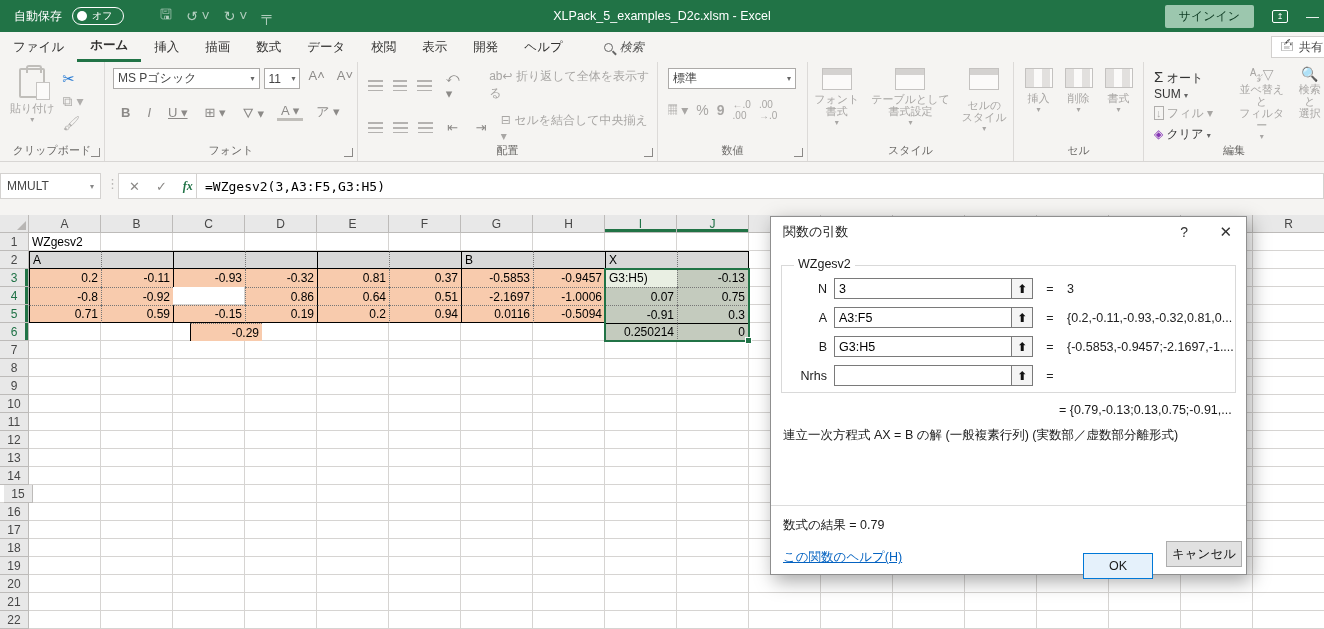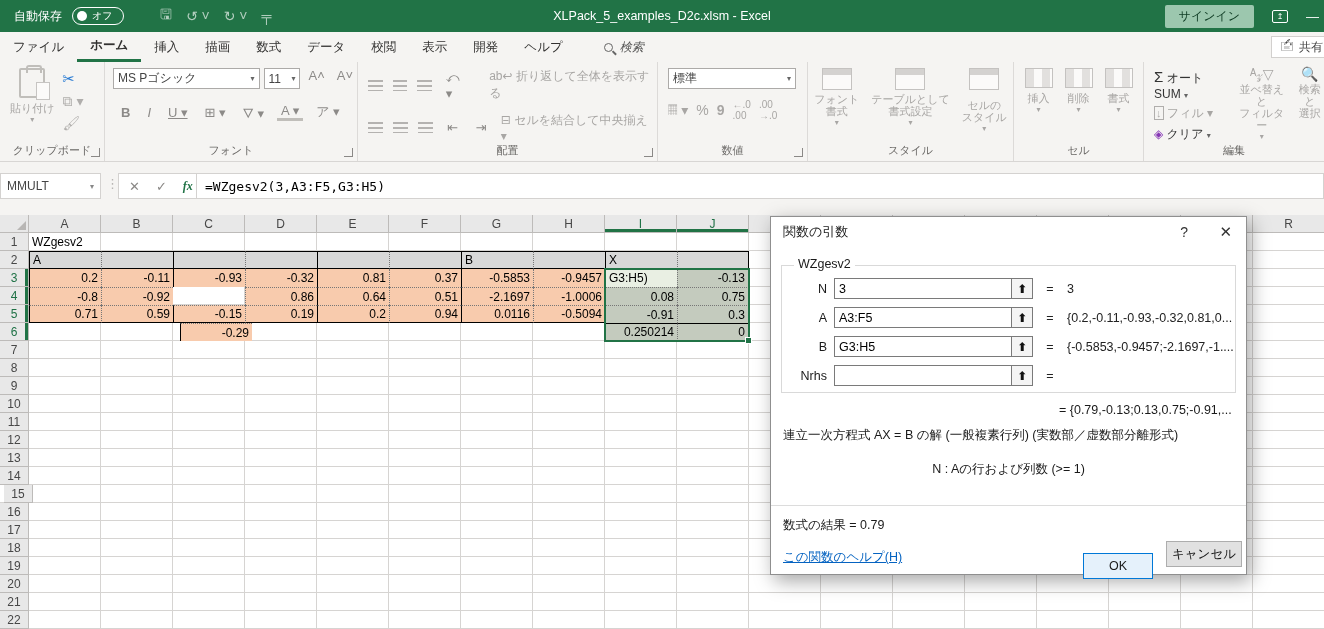--- a/index.html
+++ b/index.html
@@ -375,27 +375,27 @@
     <div class="cell num" style="left: 173px; top: 54px; width: 72px; height: 18px; background: rgb(248, 203, 173); border-left: 1px solid rgb(0, 0, 0);">-0.93</div>
     <div class="cell num" style="left: 245px; top: 54px; width: 72px; height: 18px; background: rgb(248, 203, 173); border-left: 1px dotted rgb(119, 119, 119);">-0.32</div>
     <div class="cell num" style="left: 317px; top: 54px; width: 72px; height: 18px; background: rgb(248, 203, 173); border-left: 1px solid rgb(0, 0, 0); padding-left: 16px;">0.81</div>
     <div class="cell num" style="left: 389px; top: 54px; width: 72px; height: 18px; background: rgb(248, 203, 173); border-left: 1px dotted rgb(119, 119, 119);">0.37</div>
     <div class="cell num" style="left: 461px; top: 54px; width: 72px; height: 18px; background: rgb(248, 203, 173); border-left: 1px solid rgb(0, 0, 0);">-0.5853</div>
     <div class="cell num" style="left: 533px; top: 54px; width: 72px; height: 18px; background: rgb(248, 203, 173); border-left: 1px dotted rgb(119, 119, 119);">-0.9457</div>
     <div class="cell" style="left: 605px; top: 54px; width: 72px; height: 18px; background: rgb(233, 239, 227); border-left: 1px solid rgb(0, 0, 0);">G3:H5)</div>
     <div class="cell num" style="left: 677px; top: 54px; width: 72px; height: 18px; background: rgb(196, 203, 190); border-left: 1px dotted rgb(119, 119, 119); border-right: 1px solid rgb(0, 0, 0);">-0.13</div>
     <div class="cell num" style="left: 29px; top: 72px; width: 72px; height: 18px; background: rgb(248, 203, 173); border-left: 1px solid rgb(0, 0, 0); border-top: 1px dotted rgb(119, 119, 119);">-0.8</div>
     <div class="cell num" style="left: 101px; top: 72px; width: 72px; height: 18px; background: rgb(248, 203, 173); border-left: 1px dotted rgb(119, 119, 119); border-top: 1px dotted rgb(119, 119, 119);">-0.92</div>
-    <div class="cell num" style="left: 180px; top: 72px; width: 72px; height: 18px; background: rgb(248, 203, 173); border-left: 1px solid rgb(0, 0, 0); border-top: 1px dotted rgb(119, 119, 119); margin-top: 36px;">-0.29</div>
+    <div class="cell num" style="left: 190px; top: 72px; width: 72px; height: 18px; background: rgb(248, 203, 173); border-left: 1px solid rgb(0, 0, 0); border-top: 1px dotted rgb(119, 119, 119); margin-top: 36px;">-0.29</div>
     <div class="cell num" style="left: 245px; top: 72px; width: 72px; height: 18px; background: rgb(248, 203, 173); border-left: 1px dotted rgb(119, 119, 119); border-top: 1px dotted rgb(119, 119, 119);">0.86</div>
     <div class="cell num" style="left: 317px; top: 72px; width: 72px; height: 18px; background: rgb(248, 203, 173); border-left: 1px solid rgb(0, 0, 0); border-top: 1px dotted rgb(119, 119, 119);">0.64</div>
     <div class="cell num" style="left: 389px; top: 72px; width: 72px; height: 18px; background: rgb(248, 203, 173); border-left: 1px dotted rgb(119, 119, 119); border-top: 1px dotted rgb(119, 119, 119);">0.51</div>
     <div class="cell num" style="left: 461px; top: 72px; width: 72px; height: 18px; background: rgb(248, 203, 173); border-left: 1px solid rgb(0, 0, 0); border-top: 1px dotted rgb(119, 119, 119);">-2.1697</div>
     <div class="cell num" style="left: 533px; top: 72px; width: 72px; height: 18px; background: rgb(248, 203, 173); border-left: 1px dotted rgb(119, 119, 119); border-top: 1px dotted rgb(119, 119, 119);">-1.0006</div>
-    <div class="cell num" style="left: 605px; top: 72px; width: 72px; height: 18px; background: rgb(196, 203, 190); border-left: 1px solid rgb(0, 0, 0); border-top: 1px dotted rgb(119, 119, 119);">0.08</div>
+    <div class="cell num" style="left: 605px; top: 72px; width: 72px; height: 18px; background: rgb(196, 203, 190); border-left: 1px solid rgb(0, 0, 0); border-top: 1px dotted rgb(119, 119, 119);">0.07</div>
     <div class="cell num" style="left: 677px; top: 72px; width: 72px; height: 18px; background: rgb(196, 203, 190); border-left: 1px dotted rgb(119, 119, 119); border-right: 1px solid rgb(0, 0, 0); border-top: 1px dotted rgb(119, 119, 119);">0.75</div>
     <div class="cell num" style="left: 29px; top: 90px; width: 72px; height: 18px; background: rgb(248, 203, 173); border-left: 1px solid rgb(0, 0, 0); border-top: 1px dotted rgb(119, 119, 119); border-bottom: 1px solid rgb(0, 0, 0);">0.71</div>
     <div class="cell num" style="left: 101px; top: 90px; width: 72px; height: 18px; background: rgb(248, 203, 173); border-left: 1px dotted rgb(119, 119, 119); border-top: 1px dotted rgb(119, 119, 119); border-bottom: 1px solid rgb(0, 0, 0);">0.59</div>
     <div class="cell num" style="left: 173px; top: 90px; width: 72px; height: 18px; background: rgb(248, 203, 173); border-left: 1px solid rgb(0, 0, 0); border-top: 1px dotted rgb(119, 119, 119); border-bottom: 1px solid rgb(0, 0, 0);">-0.15</div>
     <div class="cell num" style="left: 245px; top: 90px; width: 72px; height: 18px; background: rgb(248, 203, 173); border-left: 1px dotted rgb(119, 119, 119); border-top: 1px dotted rgb(119, 119, 119); border-bottom: 1px solid rgb(0, 0, 0);">0.19</div>
     <div class="cell num" style="left: 317px; top: 90px; width: 72px; height: 18px; background: rgb(248, 203, 173); border-left: 1px solid rgb(0, 0, 0); border-top: 1px dotted rgb(119, 119, 119); border-bottom: 1px solid rgb(0, 0, 0);">0.2</div>
     <div class="cell num" style="left: 389px; top: 90px; width: 72px; height: 18px; background: rgb(248, 203, 173); border-left: 1px dotted rgb(119, 119, 119); border-top: 1px dotted rgb(119, 119, 119); border-bottom: 1px solid rgb(0, 0, 0);">0.94</div>
     <div class="cell num" style="left: 461px; top: 90px; width: 72px; height: 18px; background: rgb(248, 203, 173); border-left: 1px solid rgb(0, 0, 0); border-top: 1px dotted rgb(119, 119, 119); border-bottom: 1px solid rgb(0, 0, 0);">0.0116</div>
     <div class="cell num" style="left: 533px; top: 90px; width: 72px; height: 18px; background: rgb(248, 203, 173); border-left: 1px dotted rgb(119, 119, 119); border-top: 1px dotted rgb(119, 119, 119); border-bottom: 1px solid rgb(0, 0, 0);">-0.5094</div>
     <div class="cell num" style="left: 605px; top: 90px; width: 72px; height: 18px; background: rgb(196, 203, 190); border-left: 1px solid rgb(0, 0, 0); border-top: 1px dotted rgb(119, 119, 119);">-0.91</div>
@@ -441,19 +441,18 @@
       <span class="arglabel">Nrhs</span>
       <input class="arginput" value="" style="">
       <span class="argpick">⬆</span>
       <span class="argeq">=</span>
       <span class="argval"></span>
     </div>
   </div>
 
   <div class="ovresult">=  {0.79,-0.13;0.13,0.75;-0.91,...</div>
   <div class="dlg-desc">連立一次方程式 AX = B の解 (一般複素行列) (実数部／虚数部分離形式)</div>
-  <div class="dlg-arghelp">N  : Aの行および列数 (&gt;= 1)</div>
   <div class="dlg-sep"></div>
   <div class="dlg-result">数式の結果 =   0.79</div>
   <a class="dlg-link">この関数のヘルプ(H)</a>
   <div class="btn-ok">OK</div>
   <div class="btn-cancel">キャンセル</div>
 </div>
 
 </body></html>

